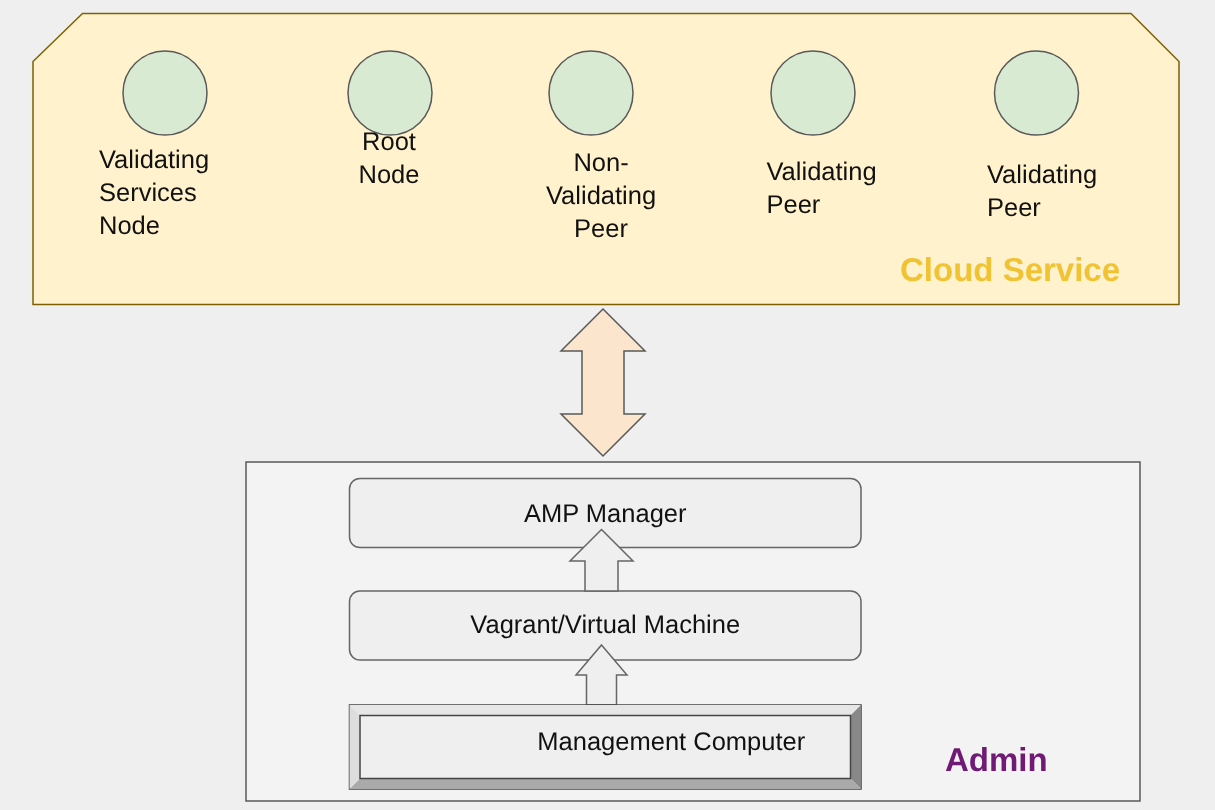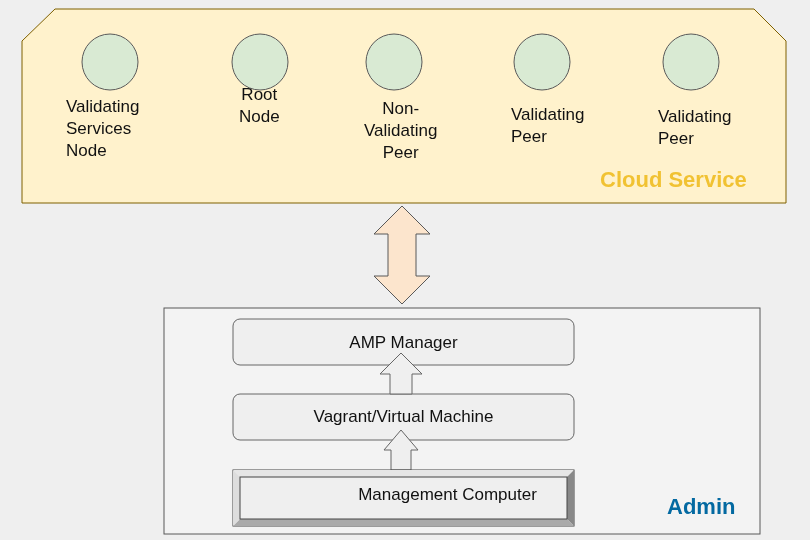--- a/index.html
+++ b/index.html
@@ -48,17 +48,17 @@
 Node</div>
 <div class="node-label" style="left:364px;top:98px;text-align:center;">Non-
 Validating
 Peer</div>
 <div class="node-label" style="left:511px;top:104px;">Validating
 Peer</div>
 <div class="node-label" style="left:658px;top:106px;">Validating
 Peer</div>
 
 <div class="big-label" style="left:580px;top:167px;color:#f1c232;margin-left:20px;">Cloud Service</div>
-<div class="big-label" style="left:667px;top:494px;color:#0369a1;">Admin</div>
+<div class="big-label" style="left:630px;top:494px;color:#701a75;">Admin</div>
 
 <div class="box-label" style="left:233px;top:333px;width:341px;">AMP Manager</div>
 <div class="box-label" style="left:233px;top:407px;width:341px;">Vagrant/Virtual Machine</div>
 <div class="box-label" style="left:233px;top:485px;width:341px;margin-left:44px;">Management Computer</div>
 
 </body></html>

